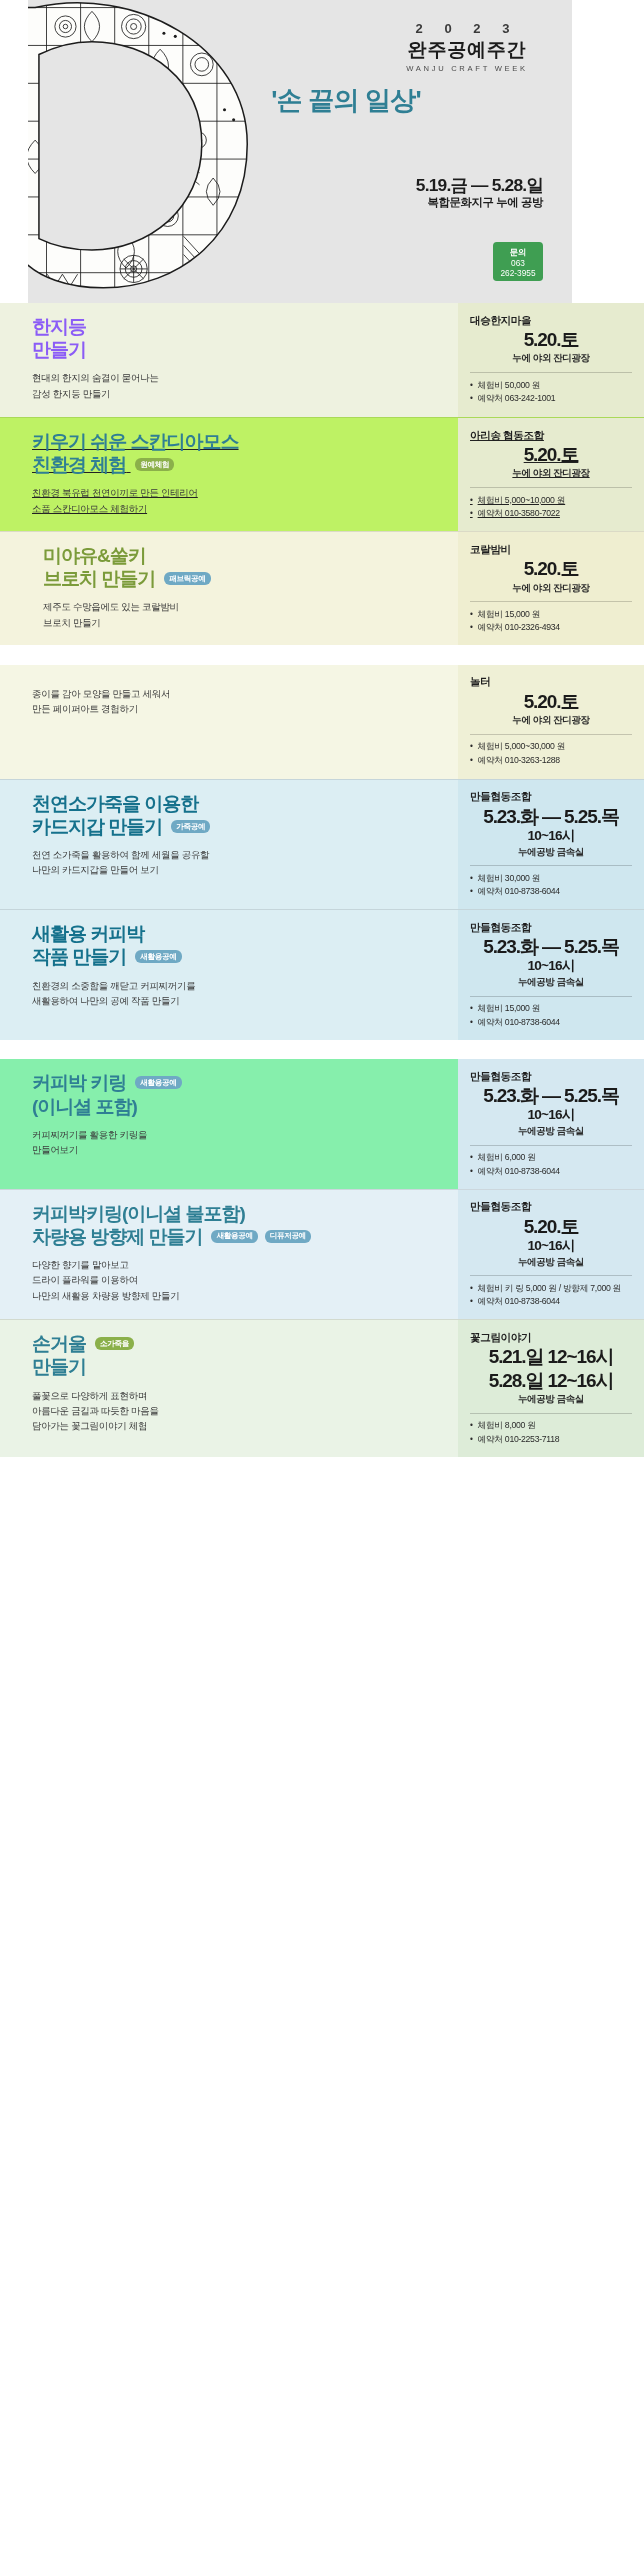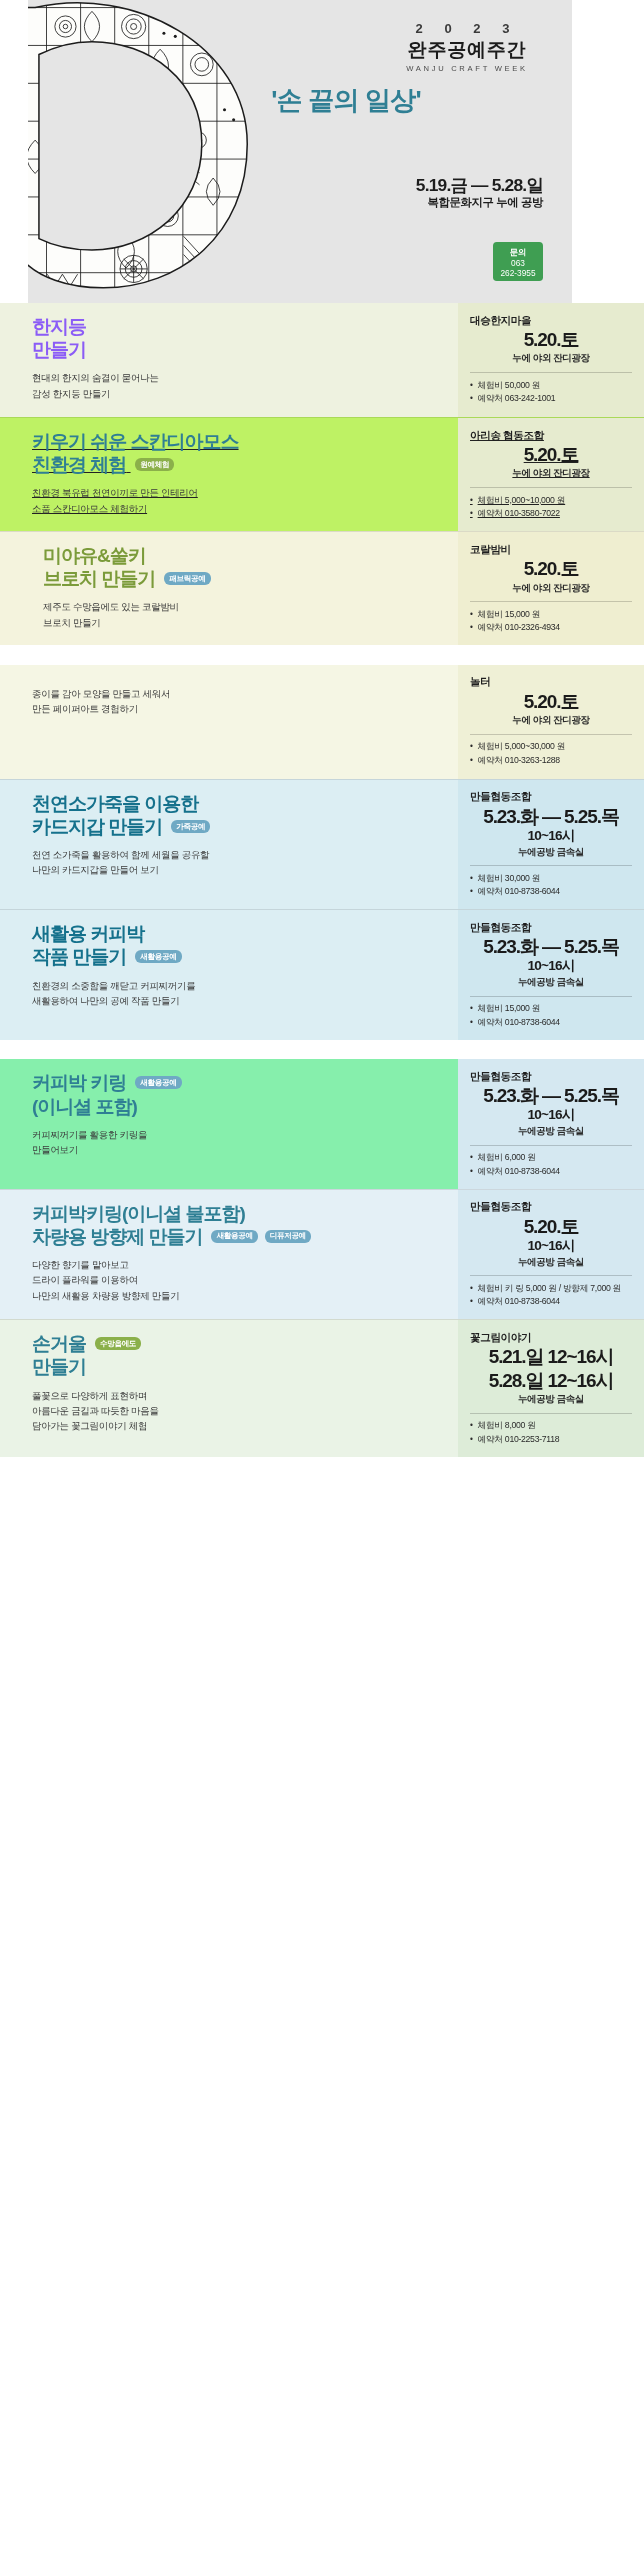--- a/index.html
+++ b/index.html
@@ -585,21 +585,21 @@
             <span class="txt">예약처  010-8738-6044</span>
           </div>
       </div>
     </div>
   </div>
 
   <div class="card k3">
     <div class="left">
       <div class="c-title">
         <span>손거울</span>
-        <span class="badge" style="background:#8bb04a">수망읍에도</span><br>
+        <span class="badge" style="background:#8bb04a">소가죽을</span><br>
         <span>만들기</span>
       </div>
       <div class="c-desc" style="white-space:pre-line">풀꽃으로 다양하게 표현하며
 아름다운 금길과 따듯한 마음을
 담아가는 꽃그림이야기 체험</div>
     </div>
     <div class="right">
       <div class="r-org">꽃그림이야기</div>
       <div class="r-date r-center">5.21.일  12~16시</div>
       <div class="r-date r-center">5.28.일  12~16시</div>

